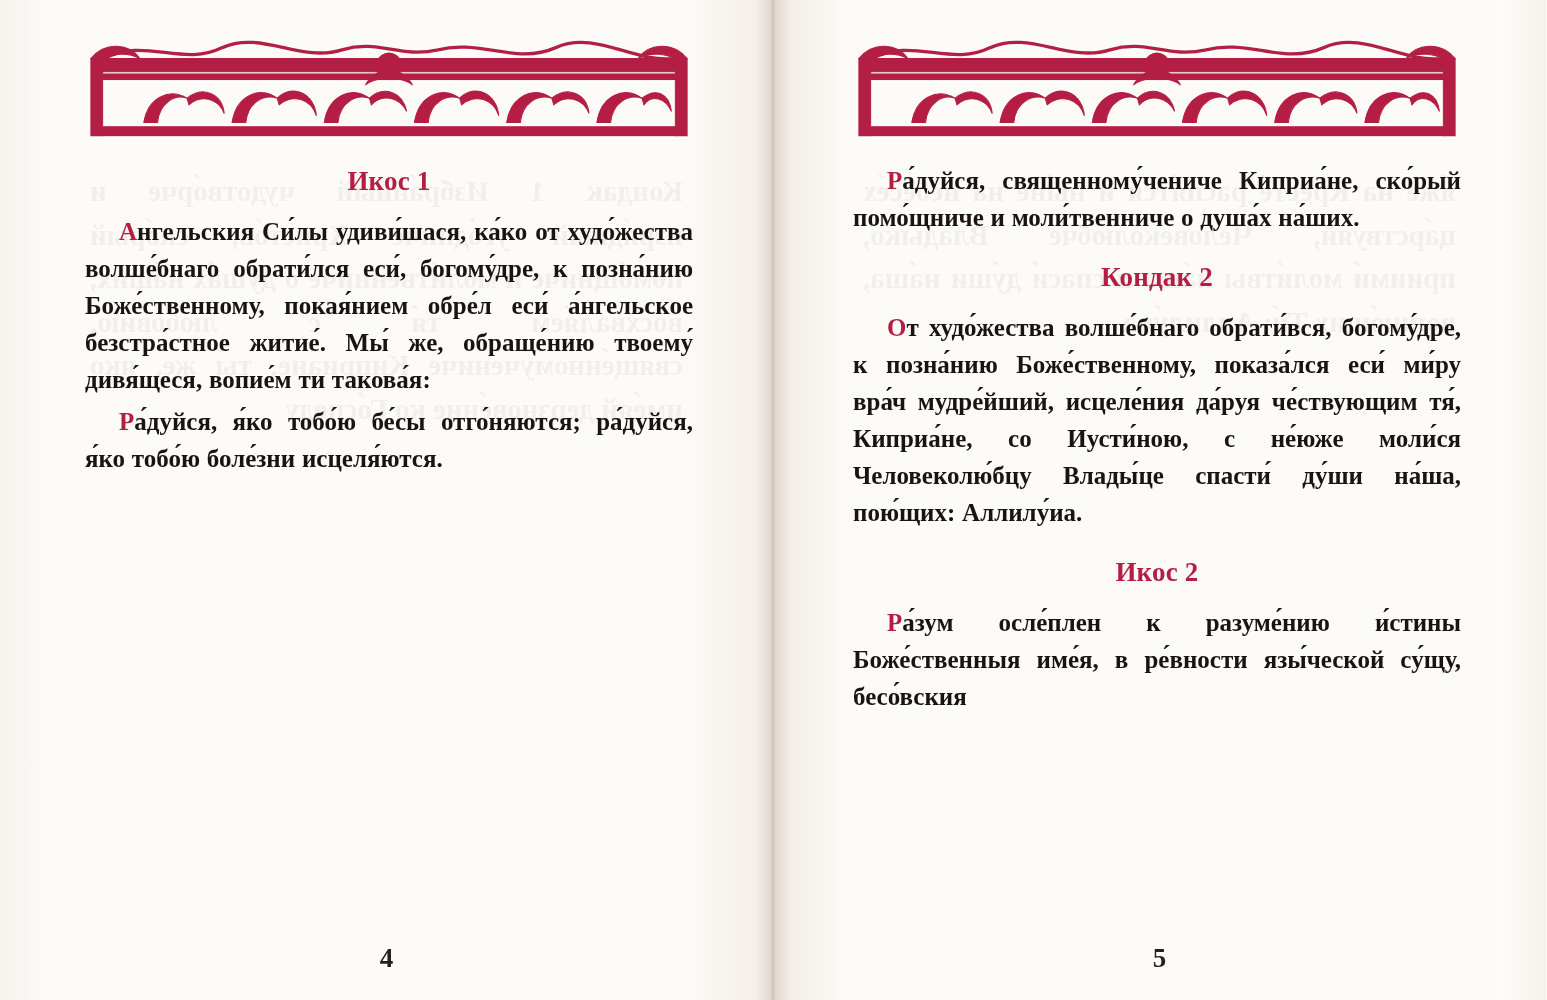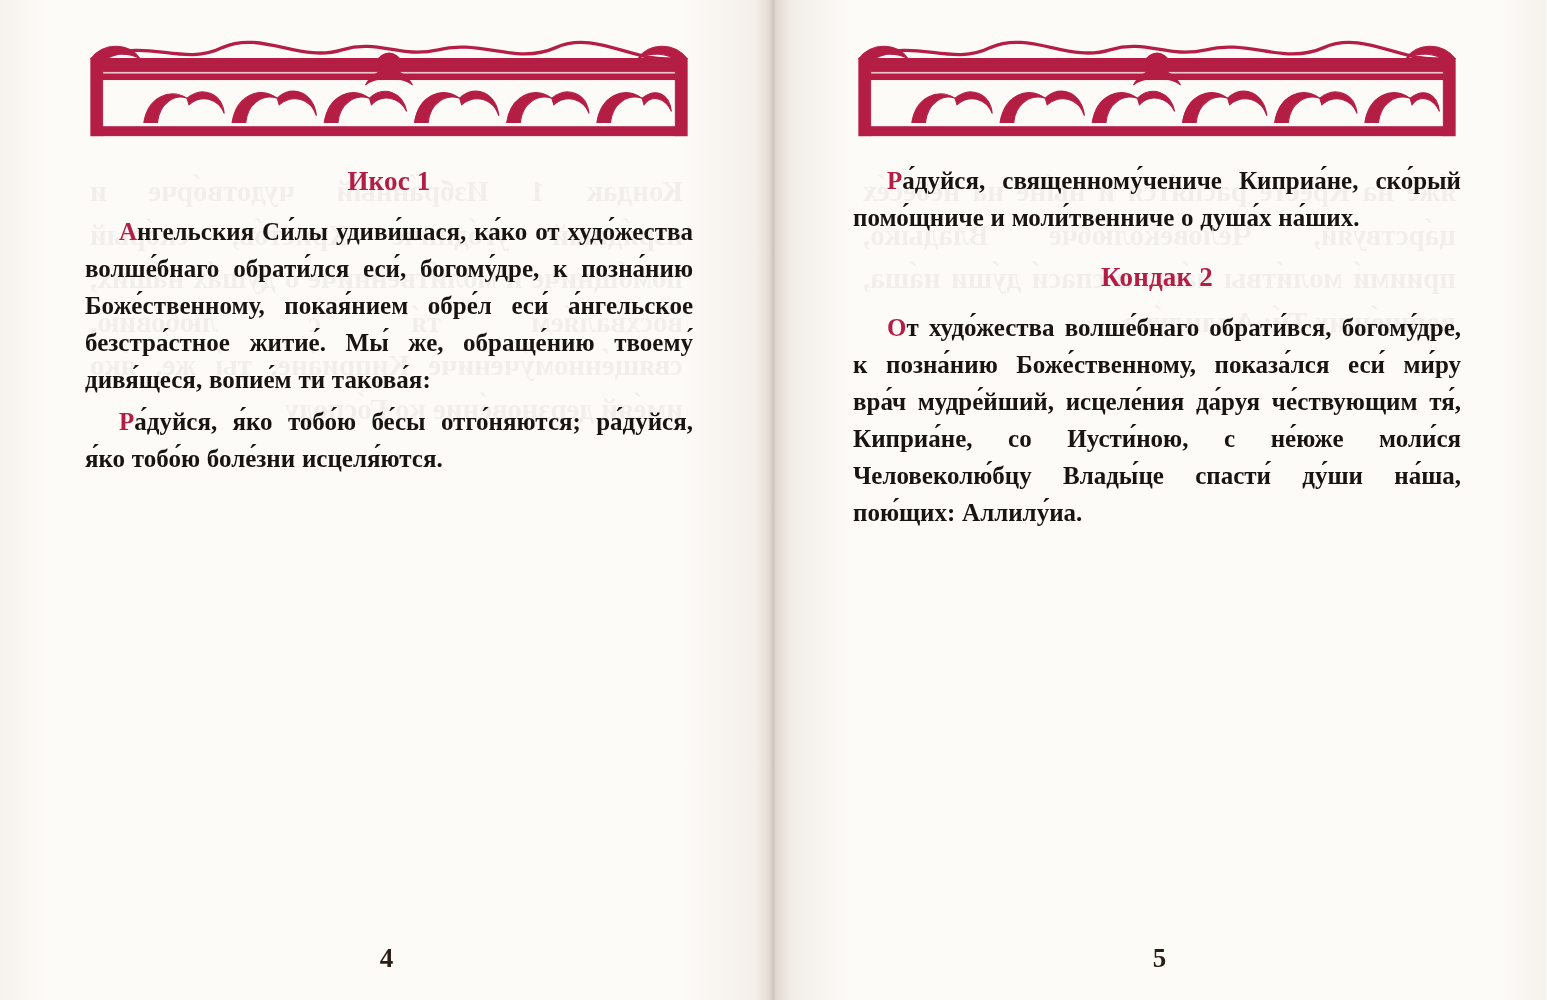--- a/index.html
+++ b/index.html
@@ -200,21 +200,23 @@
           <path d="M20 26 C 60 6, 100 34, 140 16 C 180 0, 220 30, 262 18 C 300 8, 320 26, 360 18 C 402 8, 440 32, 480 16 C 520 0, 560 30, 600 26" fill="none" stroke-width="3"></path>
         </g>
       </svg>
 
       <p class="para"><span class="drop">Р</span><span>а́дуйся, священному́чениче Киприа́не, ско́рый помо́щниче и моли́твенниче о душа́х на́ших.</span></p>
 
       <div class="section-title">Кондак 2</div>
 
       <p class="para"><span class="drop">О</span><span>т худо́жества волше́бнаго обрати́вся, богому́дре, к позна́нию Боже́ственному, показа́лся еси́ ми́ру вра́ч мудре́йший, исцеле́ния да́руя че́ствующим тя́, Киприа́не, со Иусти́ною, с не́юже моли́ся Человеколю́бцу Влады́це спасти́ ду́ши на́ша, пою́щих: Аллилу́иа.</span></p>
 
-
+      <div class="section-title">Икос 2</div>
+
+      <p class="para"><span class="drop">Р</span><span>а́зум осле́плен к разуме́нию и́стины Боже́ственныя име́я, в ре́вности язы́ческой су́щу, бесо́вския</span></p>
 
     </div>
 
     <div class="pagenum">5</div>
   </div>
 
   <div class="gutter"></div>
 </div>
 
 </body></html>

